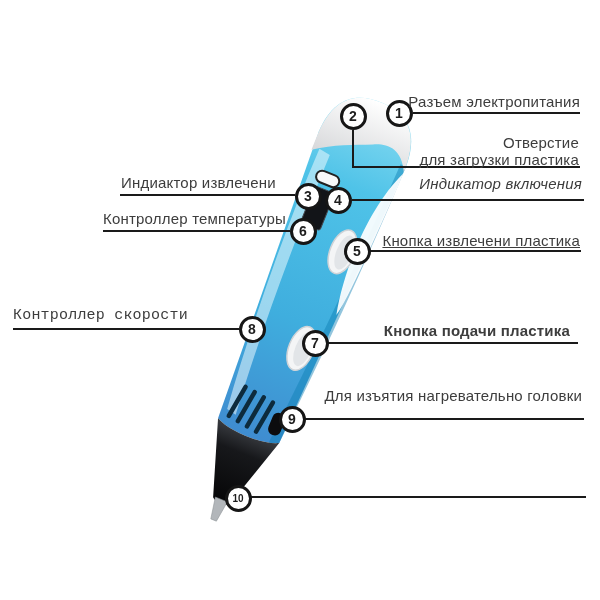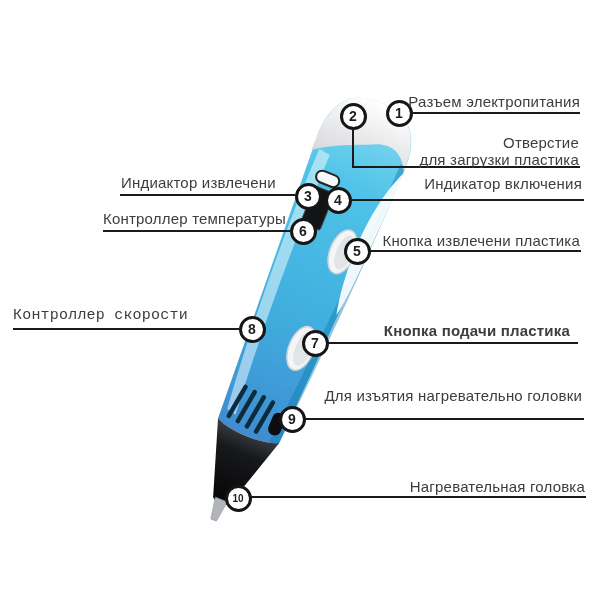--- a/index.html
+++ b/index.html
@@ -28,22 +28,22 @@
   .m5  { left:343.5px; top:237.5px; }
   .m6  { left:289.5px; top:217.5px; }
   .m7  { left:301.5px; top:329.5px; }
   .m8  { left:238.5px; top:315.5px; }
   .m9  { left:278.5px; top:405.5px; }
   .m10 { left:224.5px; top:484.5px; font-size:10px; }
   
   .l1  { right:20px; top:94px;  }
   .l2  { right:21px; top:135px; }
   .l3  { left:121px; top:175px; }
-  .l4  { right:18px; top:176px; }
-  .l5  { right:20px; top:233px; }
+  .l4  { right:18px; top:176px;font-style:italic; }
+  .l5  { right:20px; top:233px;text-decoration:underline; }
   .l6  { left:103px; top:211px; }
   .l7  { right:30px; top:323px;font-weight:bold; }
   .l8  { left:13px;  top:308px;font-family:Liberation Mono, monospace; }
   .l9  { right:18px; top:388px; }
   .l10 { right:15px; top:479px; }
 </style>
 </head>
 <body>
 
 <div class="stage">
@@ -135,15 +135,14 @@
   <div class="label right l1">Разъем электропитания</div>
   <div class="label right wrap l2">Отверстие
 для загрузки пластика</div>
   <div class="label l3">Индиактор извлечени</div>
   <div class="label right l4">Индикатор включения</div>
   <div class="label right l5">Кнопка извлечени пластика</div>
   <div class="label l6">Контроллер температуры</div>
   <div class="label right l7">Кнопка подачи пластика</div>
   <div class="label l8">Контроллер скорости</div>
   <div class="label right l9">Для изъятия нагревательно головки</div>
-  <div class="label right l10">Нагревательная головка</div>
 
 </div>
 
 </body></html>

